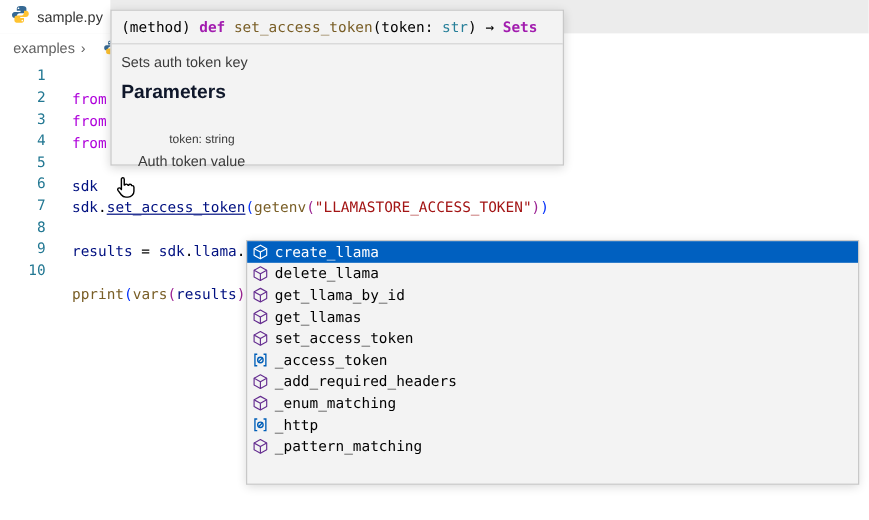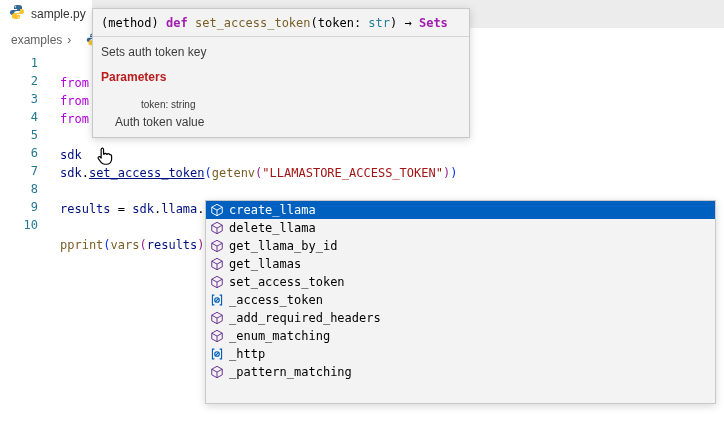--- a/index.html
+++ b/index.html
@@ -35,21 +35,21 @@
   .tk-link    { color:#001080; text-decoration:underline; cursor:pointer; }
 
   
   .hover-widget { position:absolute; left:92px; top:8px; width:378px; height:130px;
                   background:#f3f3f3; border:1px solid #c8c8c8; z-index:6;
                   box-shadow:0 2px 8px rgba(0,0,0,0.16); }
   .hover-sig { padding:6px 8px 5px 8px; font-family:"DejaVu Sans Mono", monospace; font-size:12px;
                line-height:16px; border-bottom:1px solid #d4d4d4; white-space:pre; }
   .hover-body { padding:8px 8px 6px 8px; color:#3b3b3b; }
   .hover-desc { font-size:12px; line-height:14px; margin-bottom:9px; }
-  .hover-heading { font-size:12px; font-weight:bold; color:#b91c1c; line-height:19px; margin-bottom:10px; }
+  .hover-heading { font-size:16px; font-weight:bold; color:#0f172a; line-height:19px; margin-bottom:22px; }
   .hover-param { font-size:10px; line-height:15px; margin-bottom:3px;margin-left:40px; }
   .hover-param-doc { font-size:12px; line-height:15px; padding-left:14px; }
 
   
   .suggest-widget { position:absolute; left:205px; top:200px; width:511px; height:204px;
                     background:#f3f3f3; border:1px solid #c8c8c8; z-index:5;
                     box-shadow:0 2px 8px rgba(0,0,0,0.16); }
   .suggest-item { height:18px; display:flex; align-items:center; padding-left:3px; gap:5px;
                   font-family:"DejaVu Sans Mono", monospace; font-size:12px; color:#000000; cursor:pointer; }
   .suggest-item.selected { background:#0060c0; color:#ffffff; }

